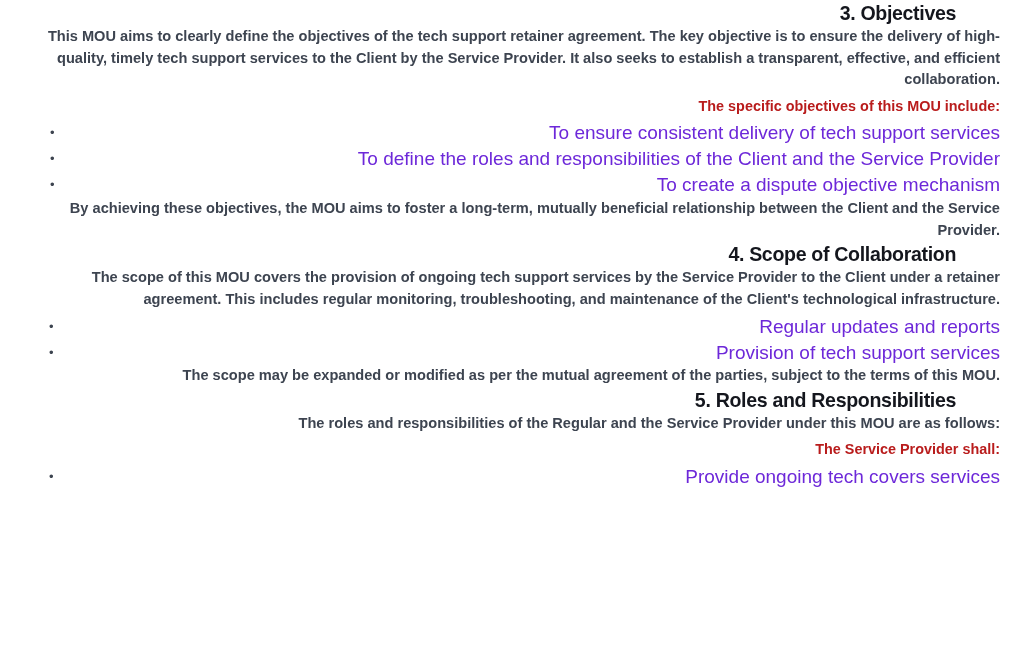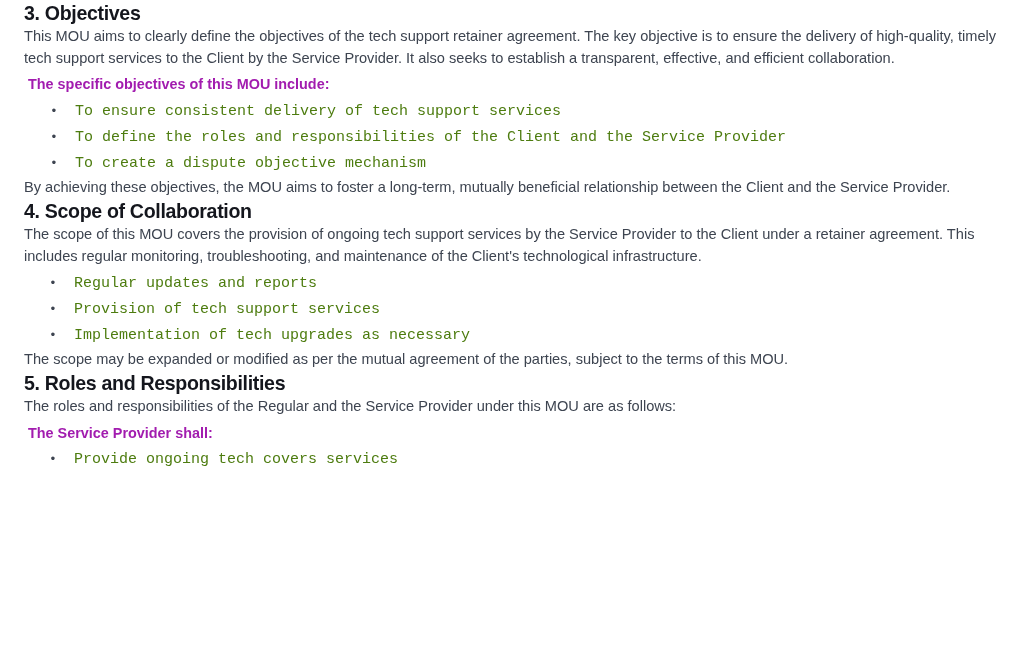--- a/index.html
+++ b/index.html
@@ -13,20 +13,21 @@
     height: 653px;
     overflow: hidden;
     font-family: "Liberation Sans", sans-serif;
     color: #3d4450;
     -webkit-font-smoothing: antialiased;
   }
   .doc {
     width: 1024px;
     box-sizing: border-box;
     padding: 0 24px 0 24px;
+    text-align: right;
   }
   h2.section-heading {
     font-family: "Liberation Sans", sans-serif;
     font-weight: bold;
     font-size: 20.5px;
     line-height: 26px;
     letter-spacing: -0.35px;
     color: #14161d;
     margin: 0;
     padding: 0;
@@ -36,45 +37,45 @@
   .sec-3 { margin-top: 12px; }
   .sec-4 { margin-top: 34px; }
   .sec-5 { margin-top: 35px; }
 
   p.body-text {
     font-size: 14.6px;
     line-height: 21.5px;
     color: #3d4450;
     margin: 0;
     padding: 0;
+    font-weight: bold;
   }
   .p-after-heading { margin-top: 26px; }
   .p-closing      { margin-top: 10px; }
 
   p.lead-in {
     font-size: 14.4px;
     line-height: 21px;
     font-weight: bold;
-    color: #a21caf;
+    color: #b91c1c;
     margin: 0 0 0 4px;
     padding-top: 5px;
   }
 
   ul.bullets {
     list-style: none;
     margin: 3px 0 0 0;
     padding: 0;
   }
   ul.bullets li {
     position: relative;
-    font-size: 15px;
+    font-size: 19px;
     line-height: 19px;
-    color: #4d7c0f;
+    color: #6d28d9;
     padding: 3.6px 0 3.6px 51px;
-    font-family: Liberation Mono, monospace;
   }
   ul.bullets li::before {
     content: "\2022";
     position: absolute;
     left: 26px;
     top: 3.6px;
     font-size: 13px;
     line-height: 19px;
     color: #3d4450;
   }
@@ -104,21 +105,20 @@
 
   <section>
     <h2 class="section-heading sec-4">4. Scope of Collaboration</h2>
 
     <p class="body-text p-after-heading">The scope of this MOU covers the provision of ongoing tech support services by the Service Provider to the Client under a retainer agreement. This includes regular monitoring, troubleshooting, and maintenance of the Client's technological infrastructure.</p>
 
 
     <ul class="bullets tight">
       <li>Regular updates and reports</li>
       <li>Provision of tech support services</li>
-      <li>Implementation of tech upgrades as necessary</li>
     </ul>
 
     <p class="body-text p-closing">The scope may be expanded or modified as per the mutual agreement of the parties, subject to the terms of this MOU.</p>
   </section>
 
   <section>
     <h2 class="section-heading sec-5">5. Roles and Responsibilities</h2>
 
     <p class="body-text p-after-heading">The roles and responsibilities of the Regular and the Service Provider under this MOU are as follows:</p>
 

